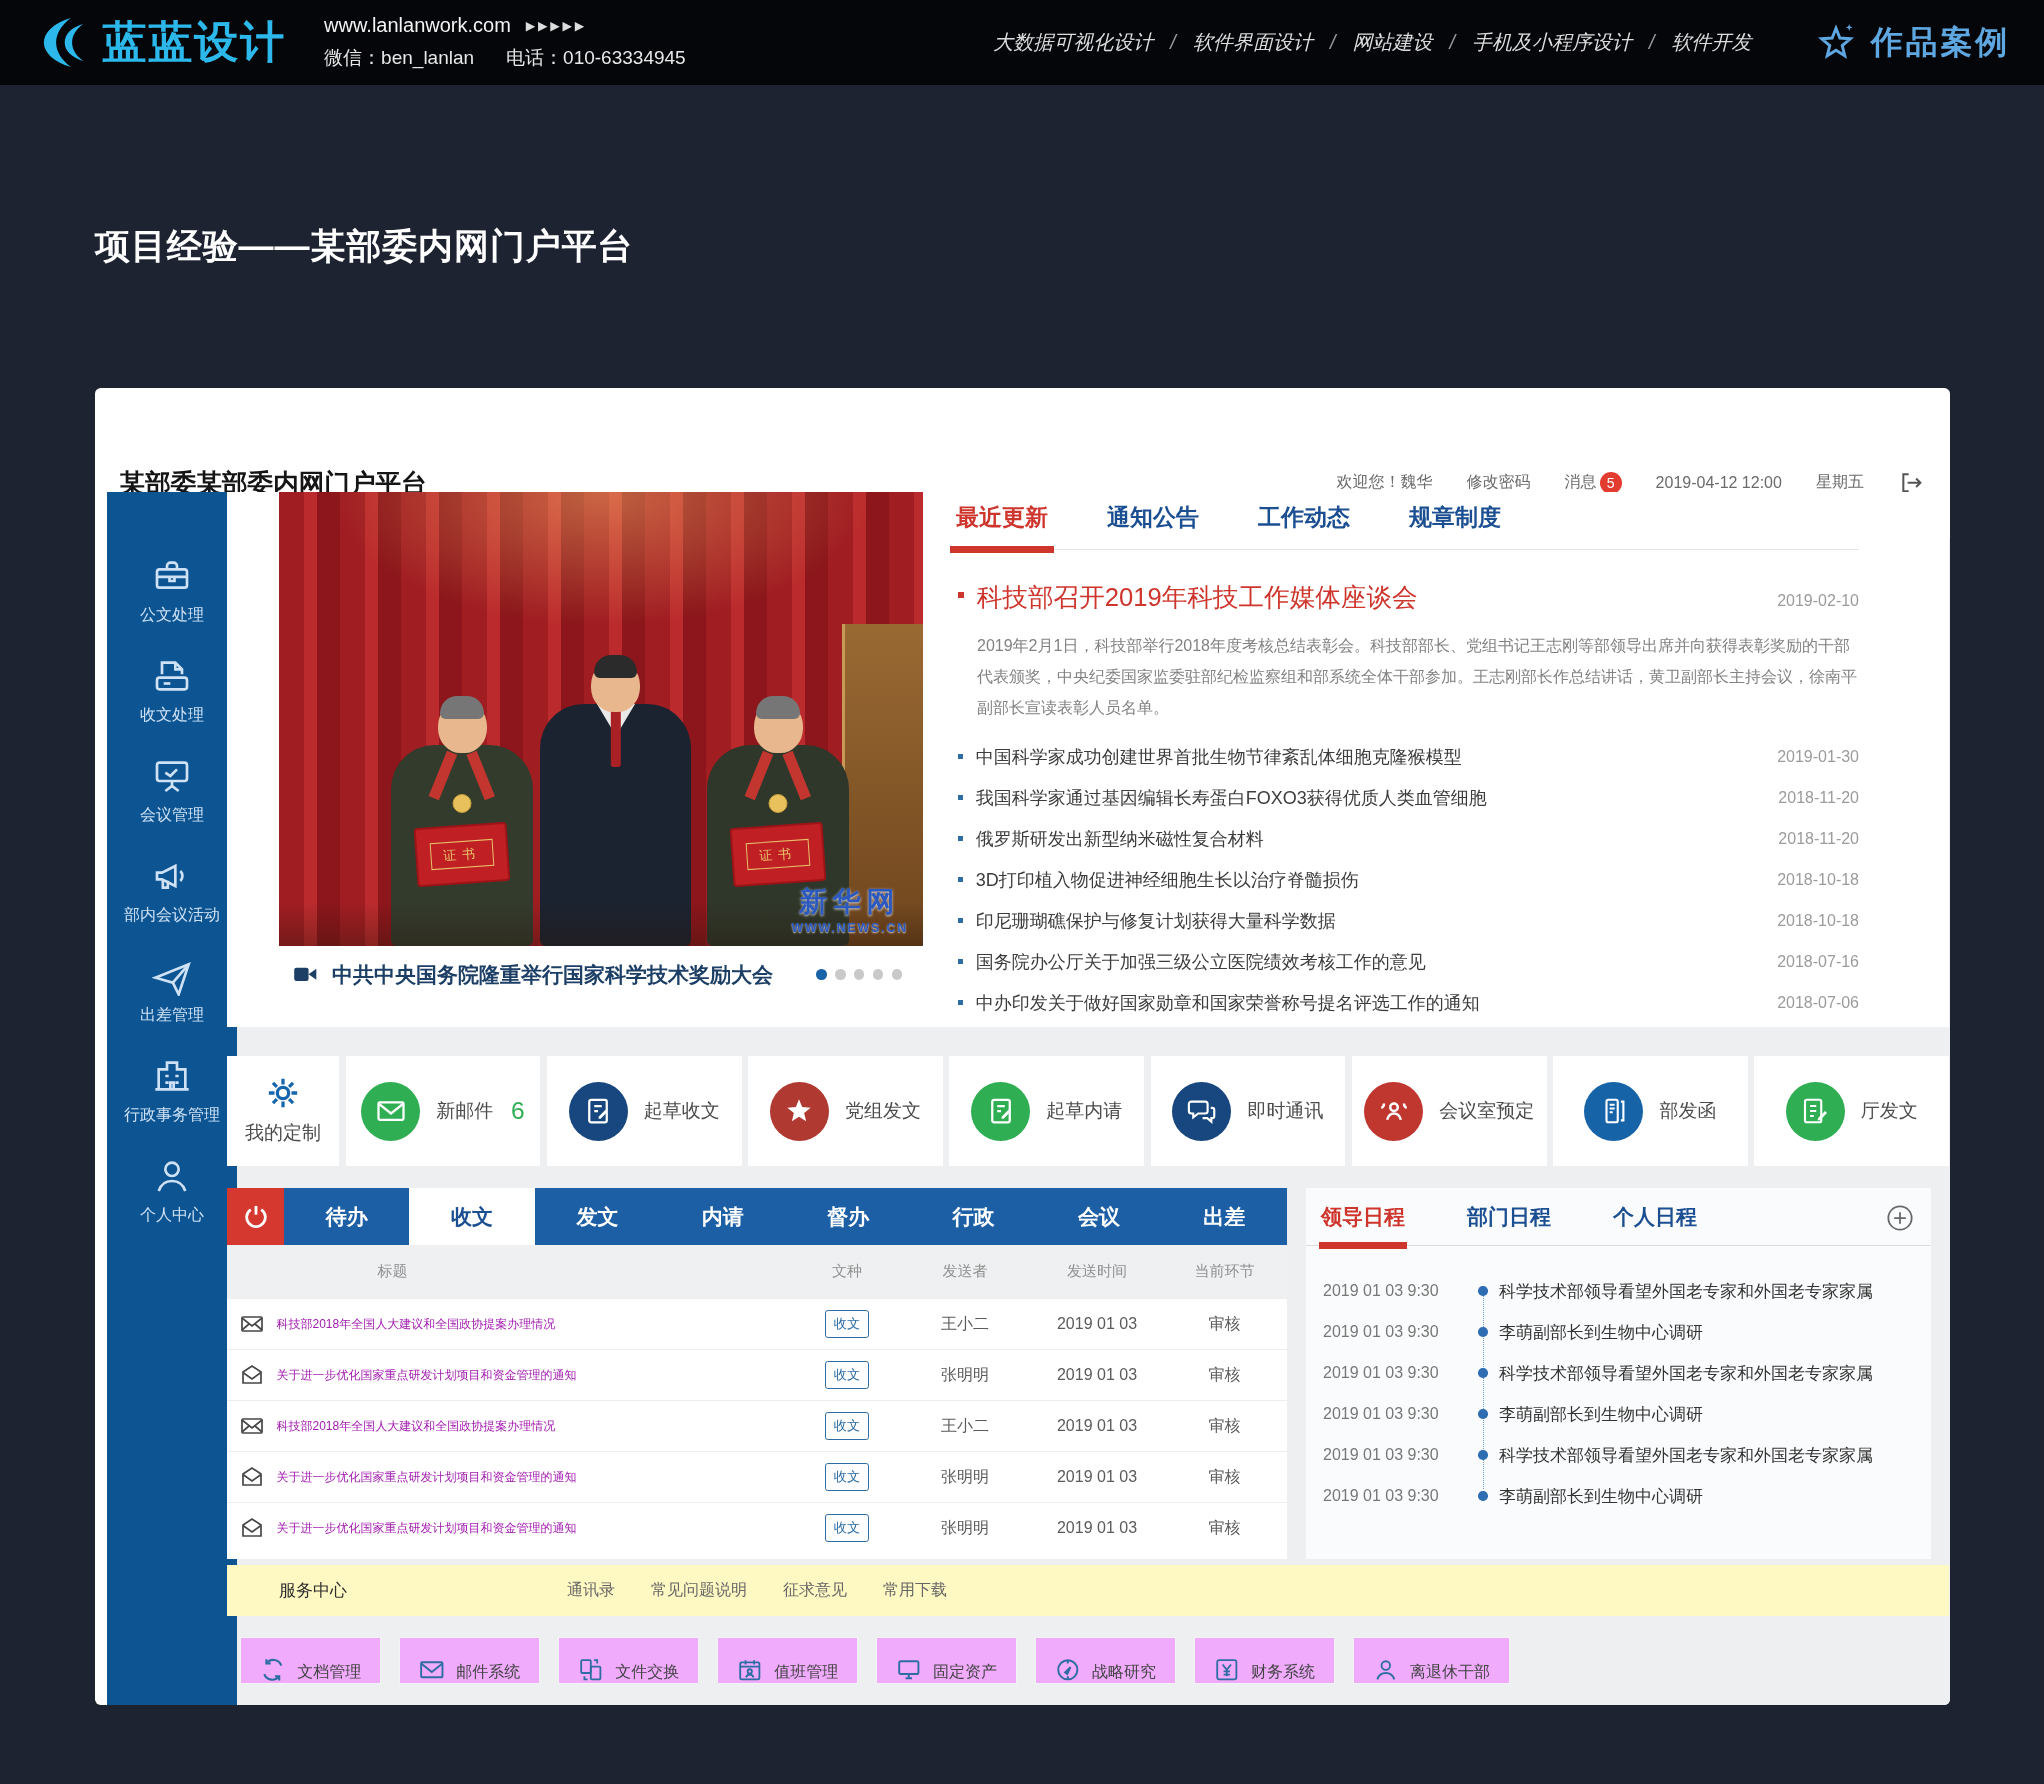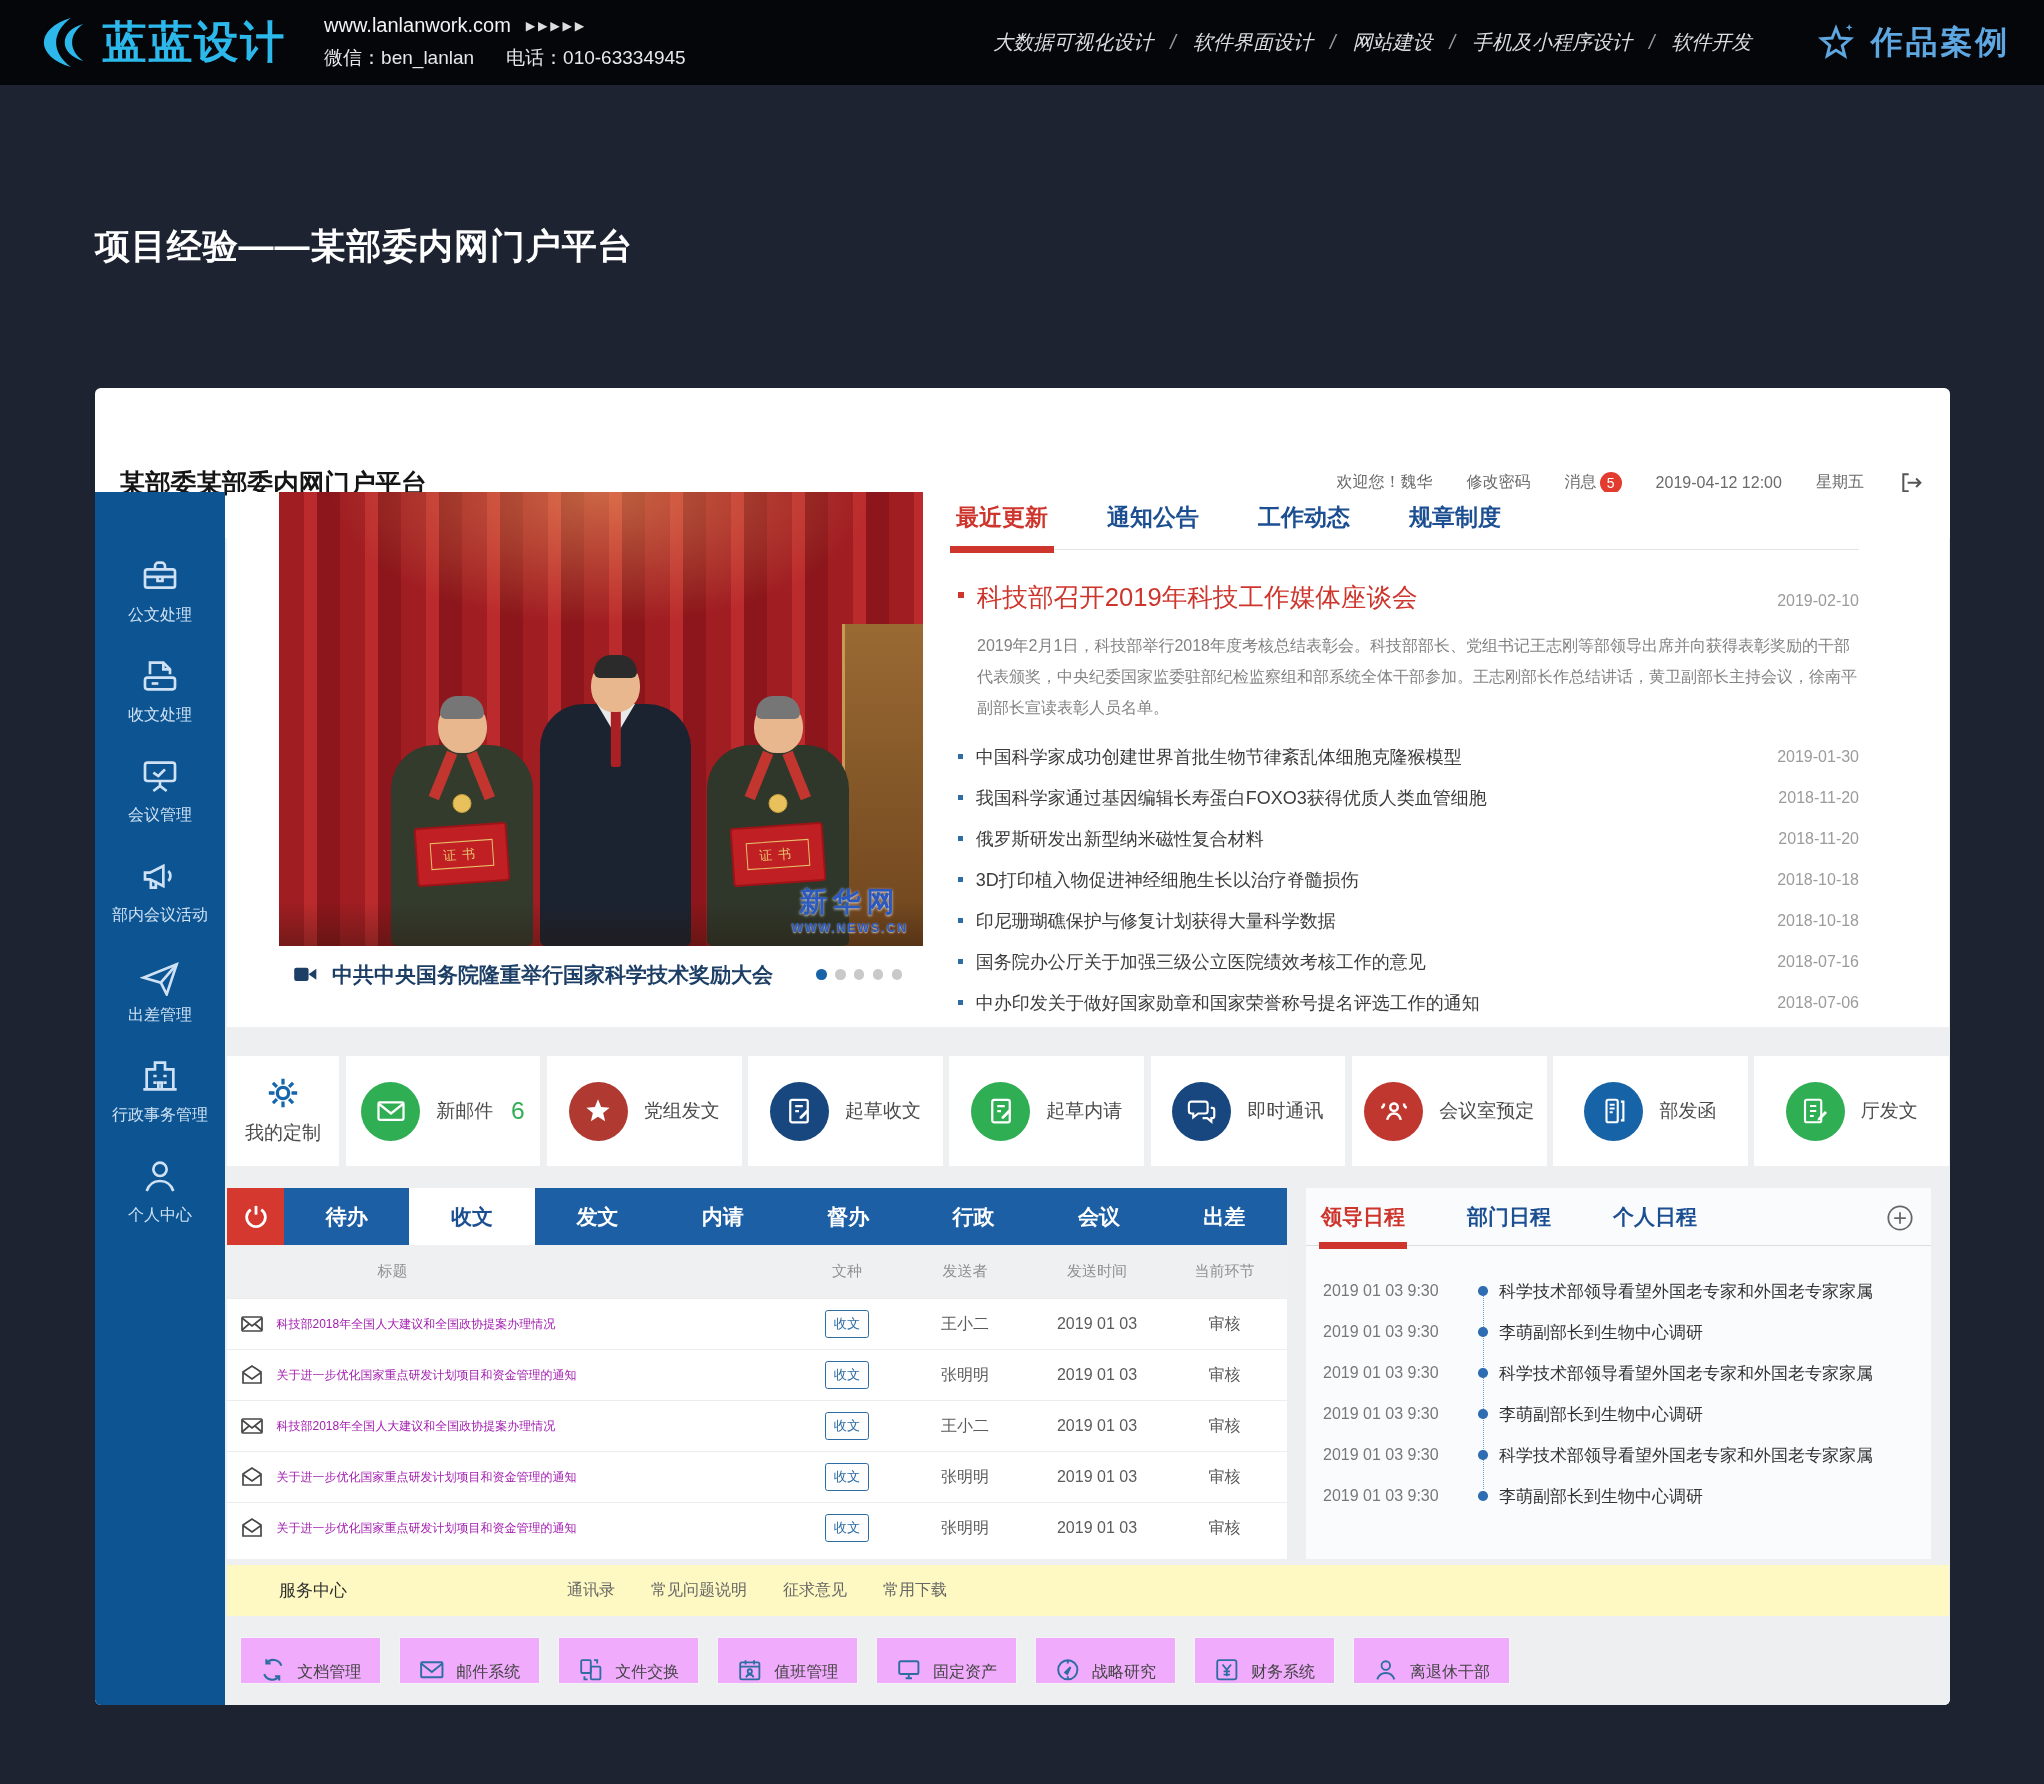--- a/index.html
+++ b/index.html
@@ -34,21 +34,21 @@
   .portal-header { position:absolute; left:0; top:0; width:1855px; height:104px; background:#fff;margin-top:46px; }
   .portal-title { position:absolute; left:24.6px; top:32px; font-size:25.6px; font-weight:bold; color:#151515; }
   .topbar { position:absolute; right:26.5px; top:36px; display:flex; align-items:center; gap:34px;
     font-size:16px; color:#6b6b6b; }
   .msg-wrap { display:flex; gap:3px; }
   .msg-badge { width:22px; height:22px; border-radius:50%; background:#e23c30; color:#fff;
     font-size:14px; display:flex; align-items:center; justify-content:center; }
   .logout { width:25.6px; height:25.6px; color:#555; }
 
   
-  .sidebar { position:absolute; left:0; top:104px; width:130px; height:1213px; background:#0d5493;
+  .sidebar { position:absolute; left:12px; top:104px; width:130px; height:1213px; background:#0d5493;
     display:flex; flex-direction:column; align-items:flex-start; padding-top:49px; }
   .side-item { width:130px; height:100px; display:flex; flex-direction:column; align-items:center;
     justify-content:center; cursor:pointer; }
   .side-icon { width:40px; height:40px; color:#cfe2f5; }
   .side-icon svg { width:100%; height:100%; }
   .side-label { margin-top:8.5px; font-size:16px; color:#cfe2f5; white-space:nowrap; }
 
   .content-bg { position:absolute; left:130px; top:104px; right:0; bottom:0; background:#edeff1; }
 
   
@@ -444,36 +444,36 @@
         <span class="q-circle" style="background-color: rgb(47, 174, 83);">
           <svg viewBox="0 0 24 24" fill="none" stroke="#fff" stroke-width="1.8">
               <rect x="2" y="5" width="20" height="14" rx="1"></rect>
               <path d="M2 6l10 8L22 6"></path>
             </svg>
         </span>
         <span class="q-label">新邮件</span>
         <span class="q-badge">6</span>
       </div>
       <div class="q-box">
-        <span class="q-circle" style="background-color: rgb(176, 58, 49);">
-          <svg viewBox="0 0 24 24">
-              <path d="M12 2.5l2.5 6.3 6.8.5-5.2 4.3 1.6 6.6L12 16.6l-5.7 3.6 1.6-6.6-5.2-4.3 6.8-.5z" fill="#fff"></path>
-            </svg>
-        </span>
-        <span class="q-label">党组发文</span>
-      </div>
-      <div class="q-box">
         <span class="q-circle" style="background-color: rgb(23, 71, 126);">
           <svg viewBox="0 0 24 24" fill="none" stroke="#fff" stroke-width="1.8">
               <rect x="5" y="3" width="14" height="18" rx="1.5"></rect>
               <path d="M9 8h6M9 12h3"></path>
               <path d="M12.5 16.5l5.5-5.5 1.6 1.6-5.5 5.5H12.5z" fill="#fff" stroke="none"></path>
             </svg>
         </span>
         <span class="q-label">起草收文</span>
+      </div>
+      <div class="q-box">
+        <span class="q-circle" style="background-color: rgb(176, 58, 49);">
+          <svg viewBox="0 0 24 24">
+              <path d="M12 2.5l2.5 6.3 6.8.5-5.2 4.3 1.6 6.6L12 16.6l-5.7 3.6 1.6-6.6-5.2-4.3 6.8-.5z" fill="#fff"></path>
+            </svg>
+        </span>
+        <span class="q-label">党组发文</span>
       </div>
       <div class="q-box">
         <span class="q-circle" style="background-color: rgb(47, 174, 83);">
           <svg viewBox="0 0 24 24" fill="none" stroke="#fff" stroke-width="1.8">
               <rect x="5" y="3" width="14" height="18" rx="1.5"></rect>
               <path d="M9 8h6M9 12h3"></path>
               <path d="M12.5 16.5l5.5-5.5 1.6 1.6-5.5 5.5H12.5z" fill="#fff" stroke="none"></path>
             </svg>
         </span>
         <span class="q-label">起草内请</span>

